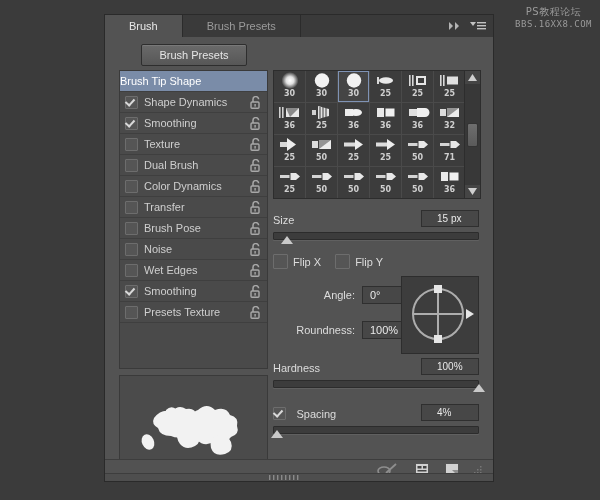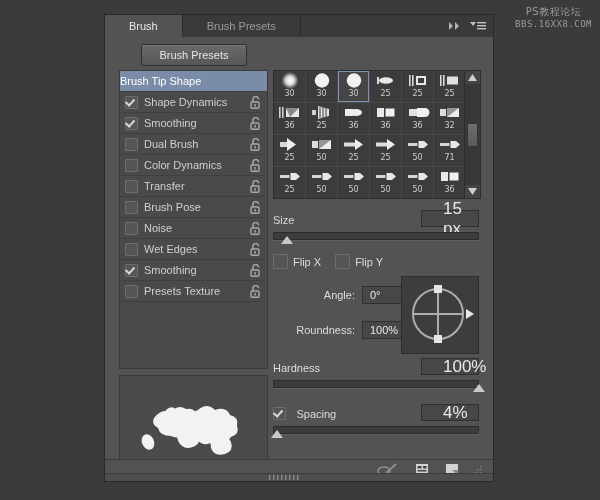--- a/index.html
+++ b/index.html
@@ -85,21 +85,21 @@
     background:#4b4b4b;border:1px solid #3a3a3a;overflow:hidden;
   }
 
   
   .rightcol{position:absolute;left:168px;top:33px;width:206px;}
 
   .gridbox{
     position:relative;width:206px;height:127px;
     background:#3c3c3c;border:1px solid #2d2d2d;overflow:hidden;
   }
-  .brushgrid{position:absolute;left:0;top:0;width:214px;}
+  .brushgrid{position:absolute;left:0;top:0;width:214px;font-weight:bold;}
   .brow{display:flex;height:31px;border-bottom:1px solid #4a4a4a;}
   .bcell{
     width:31px;height:31px;border-right:1px solid #4a4a4a;
     position:relative;display:flex;flex-direction:column;
     align-items:center;justify-content:flex-start;cursor:default;
   }
   .bcell.sel{box-shadow:0 0 0 1px #7f93b5 inset;background:#454545;}
   .bthumb{height:18px;width:28px;display:flex;align-items:center;justify-content:center;}
   .bnum{font-size:8px;color:#cfcfcf;line-height:9px;font-family:"DejaVu Sans",sans-serif;}
 
@@ -112,22 +112,22 @@
   .vtrack{position:absolute;top:13px;bottom:13px;left:0;right:0;background:#383838;}
   .vthumb{position:absolute;left:2px;right:2px;top:52px;height:22px;
     background:linear-gradient(#6e6e6e,#5a5a5a);border:1px solid #333;border-radius:2px;}
 
   
   .ctrl-row{position:relative;margin-top:11px;height:17px;}
   .ctrl-label{font-size:11px;color:#dcdcdc;line-height:17px;}
   .numbox{
     position:absolute;right:0;top:0;width:58px;height:17px;
     background:#474747;border:1px solid #2f2f2f;
-    color:#e9e9e9;font-size:17px;display:flex;align-items:center;
-    padding-left:21px;box-sizing:border-box;
+    color:#e9e9e9;font-size:10px;display:flex;align-items:center;
+    padding-left:15px;box-sizing:border-box;
   }
 
   .slider{position:relative;height:14px;margin-top:3px;}
   .strack{
     position:absolute;left:0;right:0;top:2px;height:6px;
     background:#3c3c3c;border:1px solid #2c2c2c;border-radius:1px;
     box-shadow:0 1px 0 rgba(255,255,255,.08);
   }
   .sthumb{
     position:absolute;top:6px;width:0;height:0;
@@ -219,20 +219,29 @@
             <span class="lbl">Shape Dynamics</span>
             <span class="lock"><svg width="11" height="13" viewBox="0 0 11 13">
                 <path d="M3 6 V3.6 A2.6 2.6 0 0 1 8.6 3.2" fill="none" stroke="#a8a8a8" stroke-width="1.5"></path>
                 <rect x="1" y="6" width="8" height="6.2" rx="1" fill="none" stroke="#a8a8a8" stroke-width="1.4"></rect>
                 <rect x="4.4" y="8" width="1.4" height="2.6" fill="#a8a8a8"></rect>
               </svg></span>
           </div>
           <div class="opt">
             <span class="chk on"></span>
             <span class="lbl">Smoothing</span>
+            <span class="lock"><svg width="11" height="13" viewBox="0 0 11 13">
+                <path d="M3 6 V3.6 A2.6 2.6 0 0 1 8.6 3.2" fill="none" stroke="#a8a8a8" stroke-width="1.5"></path>
+                <rect x="1" y="6" width="8" height="6.2" rx="1" fill="none" stroke="#a8a8a8" stroke-width="1.4"></rect>
+                <rect x="4.4" y="8" width="1.4" height="2.6" fill="#a8a8a8"></rect>
+              </svg></span>
+          </div>
+          <div class="opt">
+            <span class="chk"></span>
+            <span class="lbl">Texture</span>
             <span class="lock"><svg width="11" height="13" viewBox="0 0 11 13">
                 <path d="M3 6 V3.6 A2.6 2.6 0 0 1 8.6 3.2" fill="none" stroke="#a8a8a8" stroke-width="1.5"></path>
                 <rect x="1" y="6" width="8" height="6.2" rx="1" fill="none" stroke="#a8a8a8" stroke-width="1.4"></rect>
                 <rect x="4.4" y="8" width="1.4" height="2.6" fill="#a8a8a8"></rect>
               </svg></span>
           </div>
           <div class="opt">
             <span class="chk"></span>
             <span class="lbl">Dual Brush</span>
             <span class="lock"><svg width="11" height="13" viewBox="0 0 11 13">

